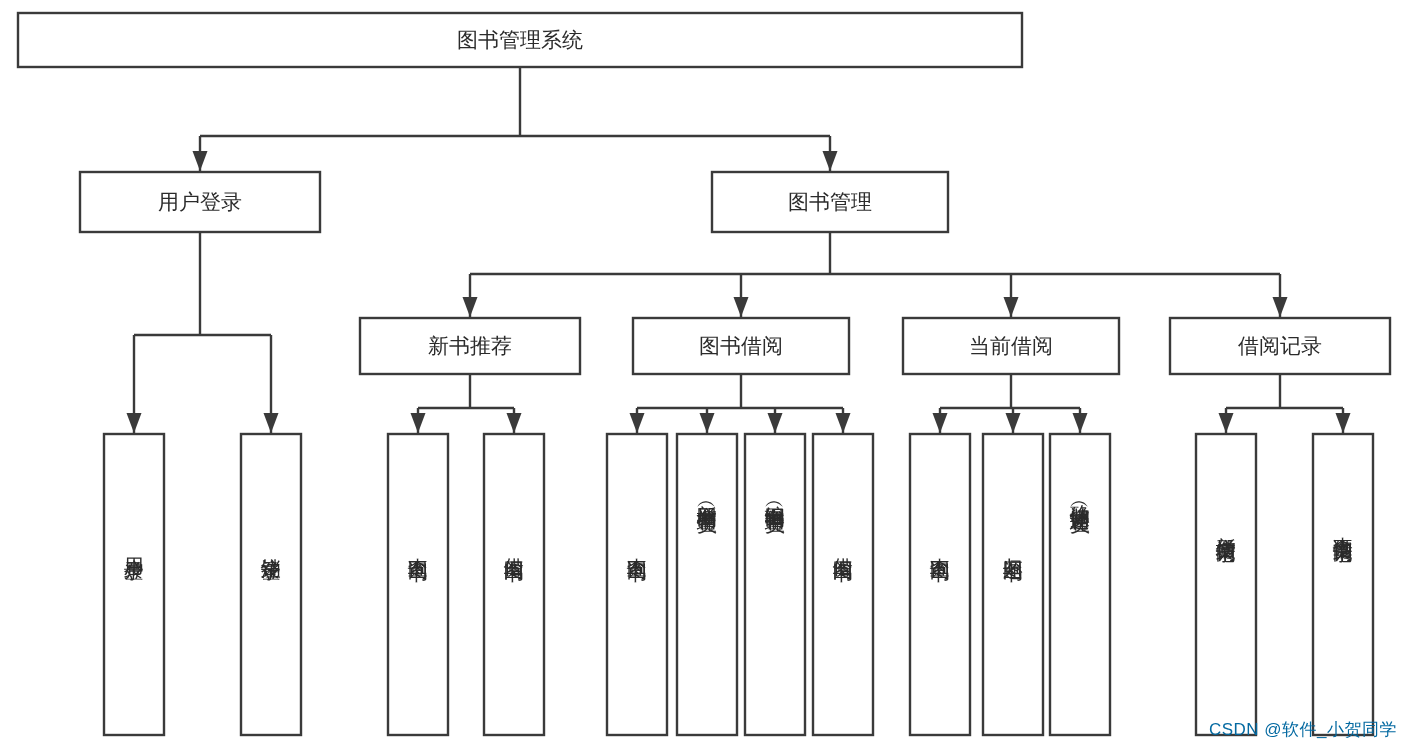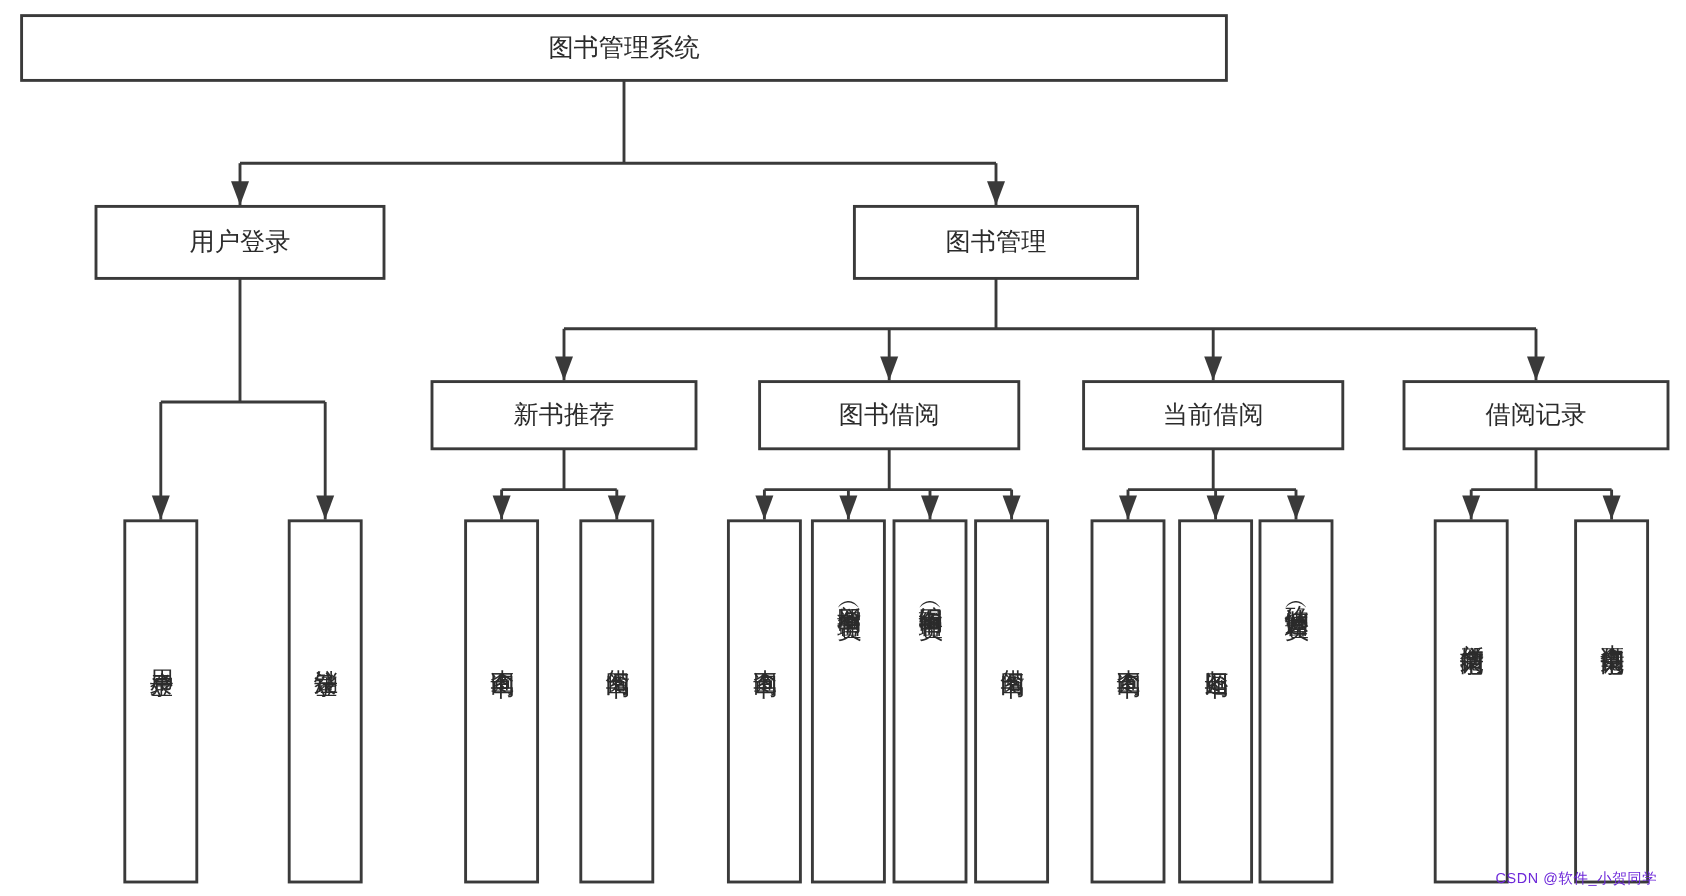--- a/index.html
+++ b/index.html
@@ -58,25 +58,25 @@
     font-size: 20px;
     line-height: 1.06;
     color: #2b2b2b;
     letter-spacing: 1.5px;
     text-align: start;
     white-space: nowrap;
     pointer-events: none;
   }
   .watermark {
     position: absolute;
-    right: 24px;
+    right: 8px;
     bottom: 6px;
     font-family: "Liberation Sans", "DejaVu Sans", sans-serif;
-    font-size: 12px;
-    color: #6d28d9;
+    font-size: 17px;
+    color: #0369a1;
     white-space: nowrap;
     letter-spacing: 0.5px;
   }
 </style>
 </head>
 <body>
 
 <div id="diagram-root">
 
   <svg id="tree-svg" viewBox="0 0 1405 747">

